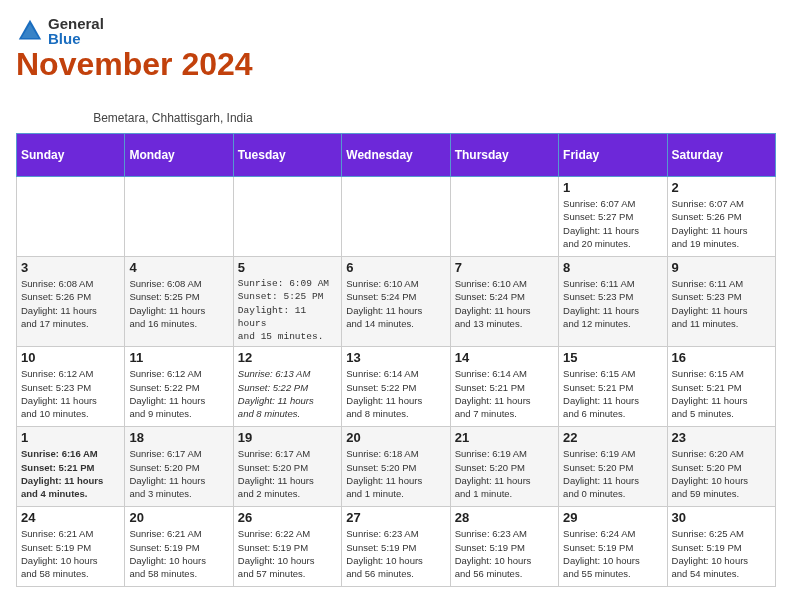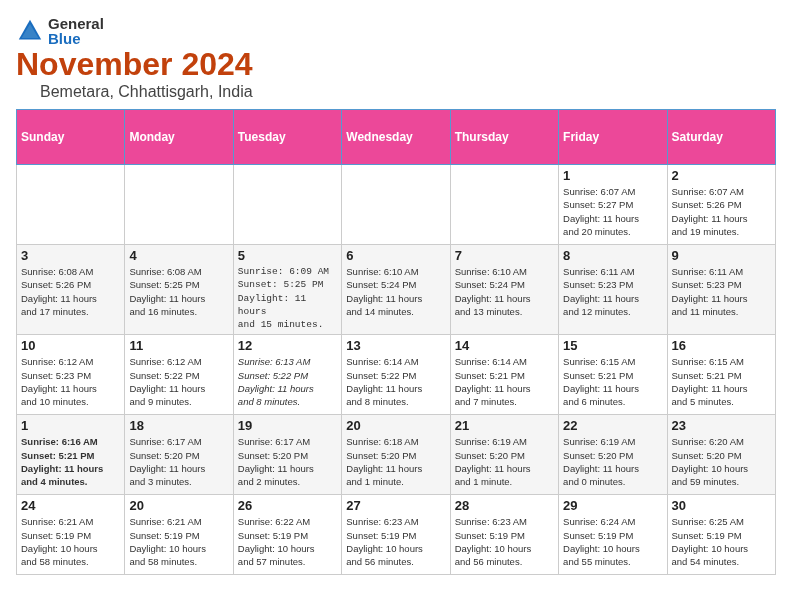--- a/index.html
+++ b/index.html
@@ -43,34 +43,35 @@
     }
     .title-area {
       text-align: right;
     }
     .month-title {
       font-size: 32px;
       font-weight: bold;
       color: #c2410c;
     }
     .location-title {
-      font-size: 16px;
+      font-size: 12px;
       color: #444;
+      margin-top: 28px;
     }
     table {
       width: 100%;
       border-collapse: collapse;
       table-layout: fixed;
     }
     thead tr th {
-      background-color: #ec4899;
+      background-color: #6d28d9;
       color: #fff;
       font-size: 12px;
       font-weight: bold;
-      padding: 20px 4px;
+      padding: 14px 4px;
       text-align: left;
       border: 1px solid #5599d0;
     }
     tbody tr td {
       border: 1px solid #ccc;
       vertical-align: top;
       padding: 3px 4px;
       font-size: 10px;
       color: #222;
       height: 80px;

